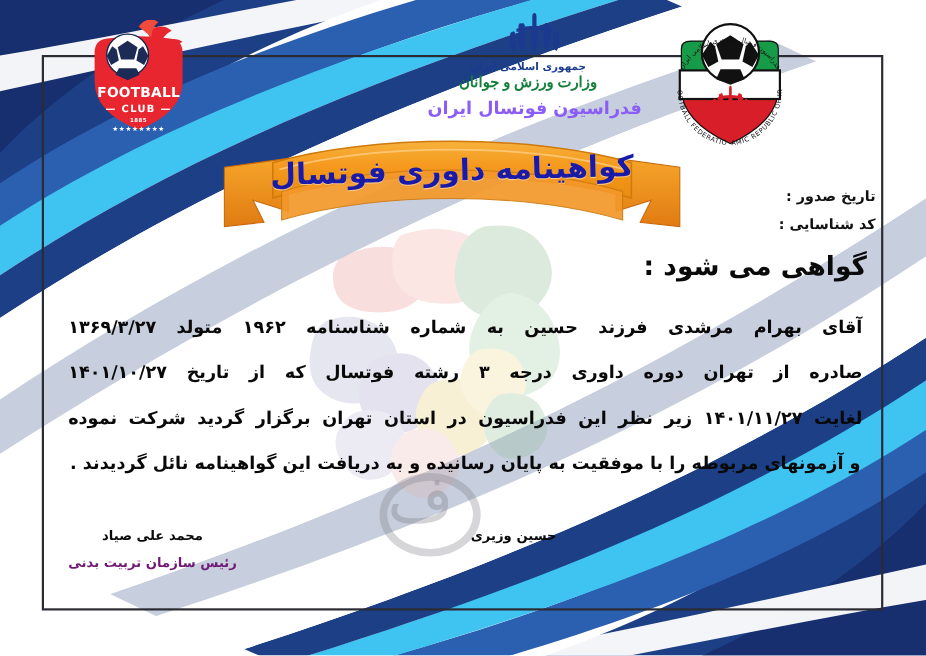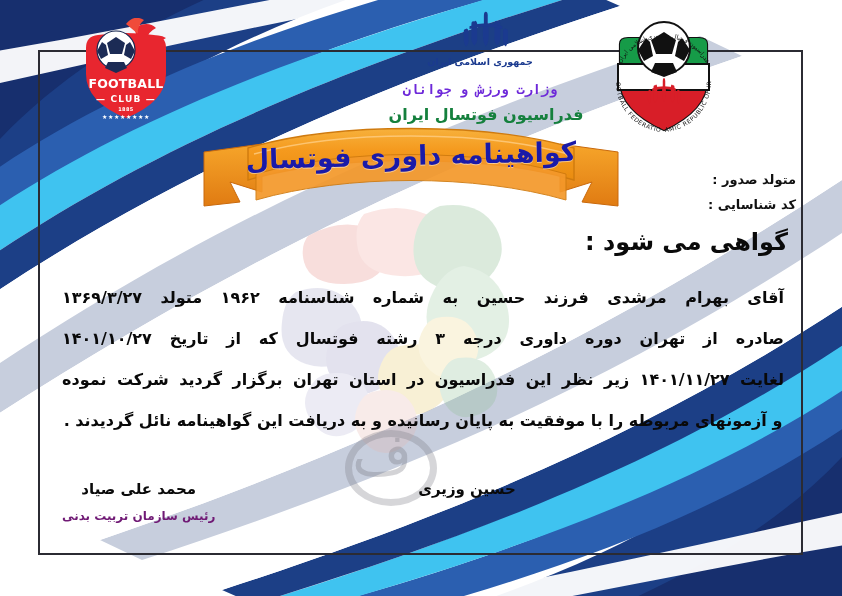--- a/index.html
+++ b/index.html
@@ -67,27 +67,27 @@
     color:#1b3a8f;
   }
   .ministry .emblem{height:48px;display:block;margin:0 auto 1px;}
   .ministry .l1{
     font-size:9.5px;font-weight:700;color:#1b3a8f;
     font-family:"DejaVu Sans",sans-serif;
     letter-spacing:0;line-height:1.1;
     transform:translateX(-6px);
   }
   .ministry .l2{
-    font-size:13.5px;font-weight:700;color:#6d28d9;
-    font-family:Liberation Mono, monospace;
-    line-height:1.15;margin-top:16px;
+    font-size:13.5px;font-weight:700;color:#15803d;
+    font-family:Liberation Serif, serif;
+    line-height:1.15;margin-top:0px;
     transform:translateX(-6px);
   }
   .ministry .l3{
-    font-size:16px;font-weight:700;color:#15803d;
+    font-size:16px;font-weight:700;color:#8b5cf6;
     font-family:"DejaVu Sans",sans-serif;
     margin-top:6px;line-height:1.2;
     white-space:nowrap;
   }
 
   
   .crest{position:absolute;left:596px;top:8px;width:135px;height:132px;}
 
   
   .ribbon{position:absolute;left:196px;top:126px;width:430px;height:104px;}
@@ -160,21 +160,21 @@
     left:62px;right:300px;
     top:478px;
     display:flex;
     flex-direction:row;
     justify-content:space-between;
     direction:rtl;
     font-family:"DejaVu Sans",sans-serif;
   }
   .sig{text-align:center;min-width:150px;}
   .sig .name{
-    font-size:15px;font-weight:700;color:#0a0a0a;
+    font-size:12px;font-weight:700;color:#0a0a0a;
     line-height:1.5;white-space:nowrap;
   }
   .sig .title{
     font-size:12px;font-weight:700;color:#701a75;
     line-height:1.6;margin-top:6px;white-space:nowrap;
   }
 </style>
 </head>
 <body>
 
@@ -338,21 +338,21 @@
 
       <path d="M60,48 C150,22 280,22 370,48 L370,74 C280,48 150,48 60,74 Z" fill="#f4982a" opacity=".92" stroke="#cf7a0e" stroke-width="1"></path>
 
       <path d="M58,28 C146,4 284,4 372,28" fill="none" stroke="#ffd08a" stroke-width="1.6" opacity=".75"></path>
     </svg>
   </div>
   <div class="ribbon-text">کواهینامه  داوری  فوتسال</div>
 
   <div class="meta">
     <div class="row">
-      <span>متولد صدور :</span>
+      <span>تاریخ صدور :</span>
       <span></span>
     </div>
     <div class="row">
       <span>کد شناسایی :</span>
       <span></span>
     </div>
   </div>
 
   <div class="certify">گواهی می شود :</div>
 

